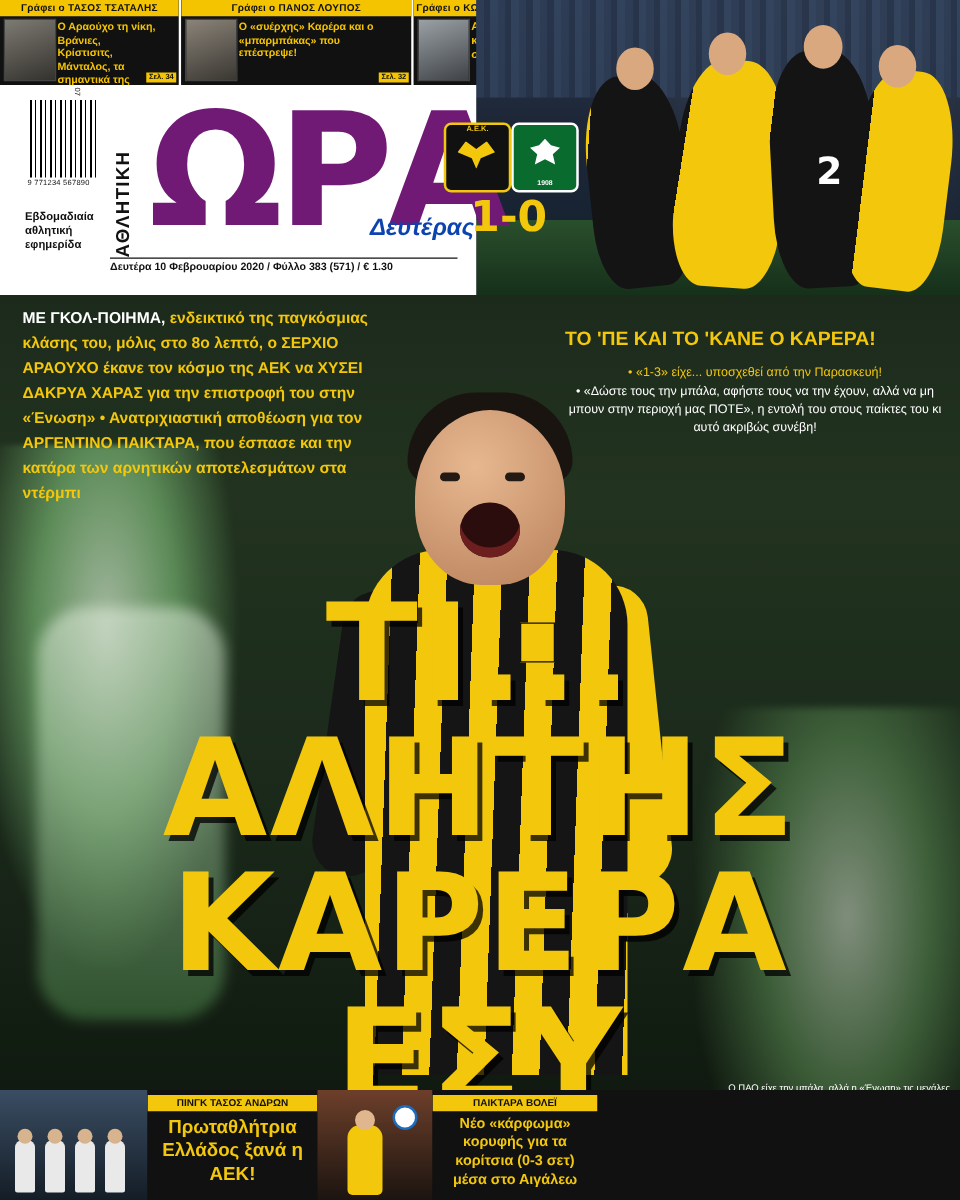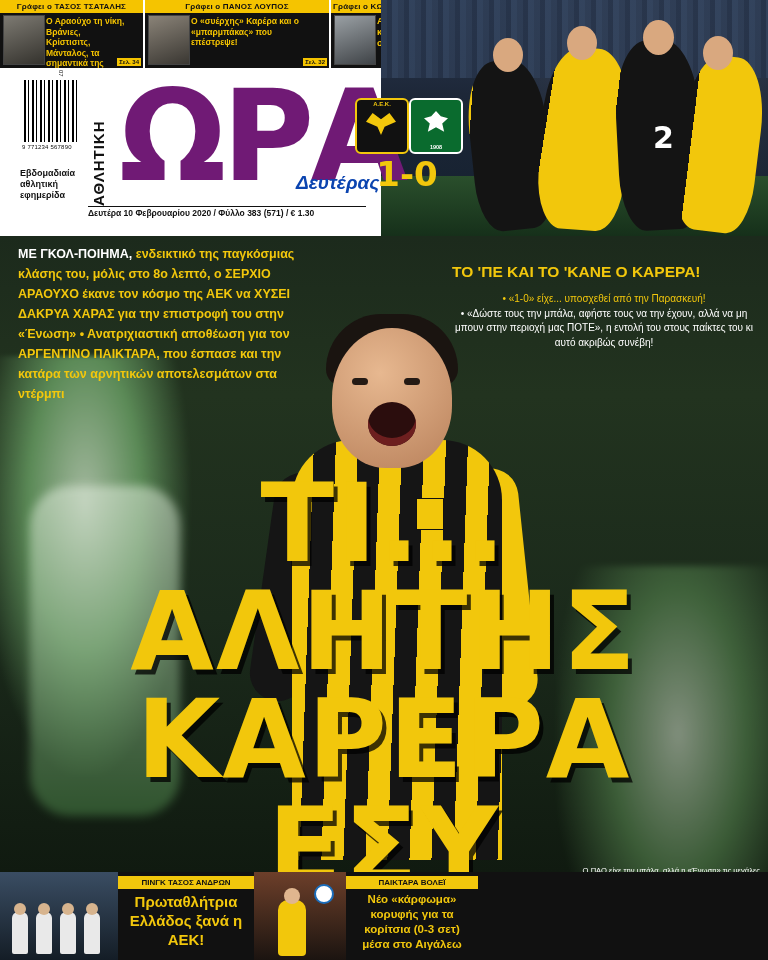--- a/index.html
+++ b/index.html
@@ -212,21 +212,21 @@
       <div class="mp-mouth"></div>
     </div>
   </div>
 
   <div class="intro">
     <span class="w">ΜΕ ΓΚΟΛ-ΠΟΙΗΜΑ,</span><span> ενδεικτικό της παγκόσμιας κλάσης του, μόλις στο 8ο λεπτό, ο ΣΕΡΧΙΟ ΑΡΑΟΥΧΟ έκανε τον κόσμο της ΑΕΚ να ΧΥΣΕΙ ΔΑΚΡΥΑ ΧΑΡΑΣ για την επιστροφή του στην «Ένωση» • Ανατριχιαστική αποθέωση για τον ΑΡΓΕΝΤΙΝΟ ΠΑΙΚΤΑΡΑ, που έσπασε και την κατάρα των αρνητικών αποτελεσμάτων στα ντέρμπι</span>
   </div>
 
   <div class="rt-head">ΤΟ 'ΠΕ ΚΑΙ ΤΟ 'ΚΑΝΕ Ο ΚΑΡΕΡΑ!</div>
   <div class="rt-body">
-    <span class="hl">• «1-0» είχε... υποσχεθεί από την Παρασκευή!</span><br>
+    <span class="hl">• «1-3» είχε... υποσχεθεί από την Παρασκευή!</span><br>
     <span>• «Δώστε τους την μπάλα, αφήστε τους να την έχουν, αλλά να μη μπουν στην περιοχή μας ΠΟΤΕ», η εντολή του στους παίκτες του κι αυτό ακριβώς συνέβη!</span>
   </div>
 
   <div class="headline">
     <div class="hl-1">ΤΙ... ΑΛΗΤΗΣ</div>
     <div class="hl-2">ΚΑΡΕΡΑ ΕΣΥ</div>
     <div class="hl-3">αγορίνα μου!</div>
   </div>
 
   <div class="bottom-notes">

